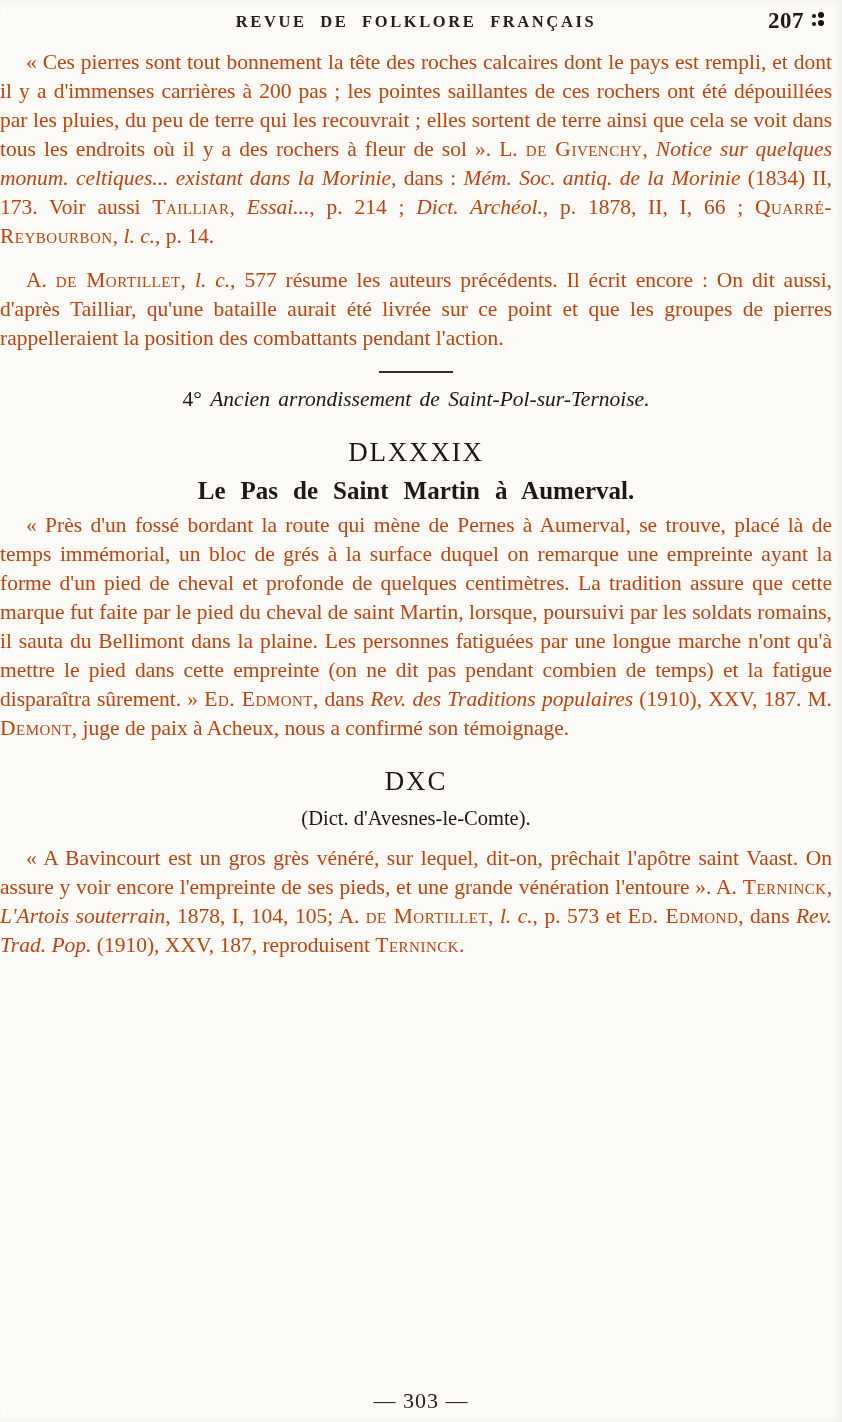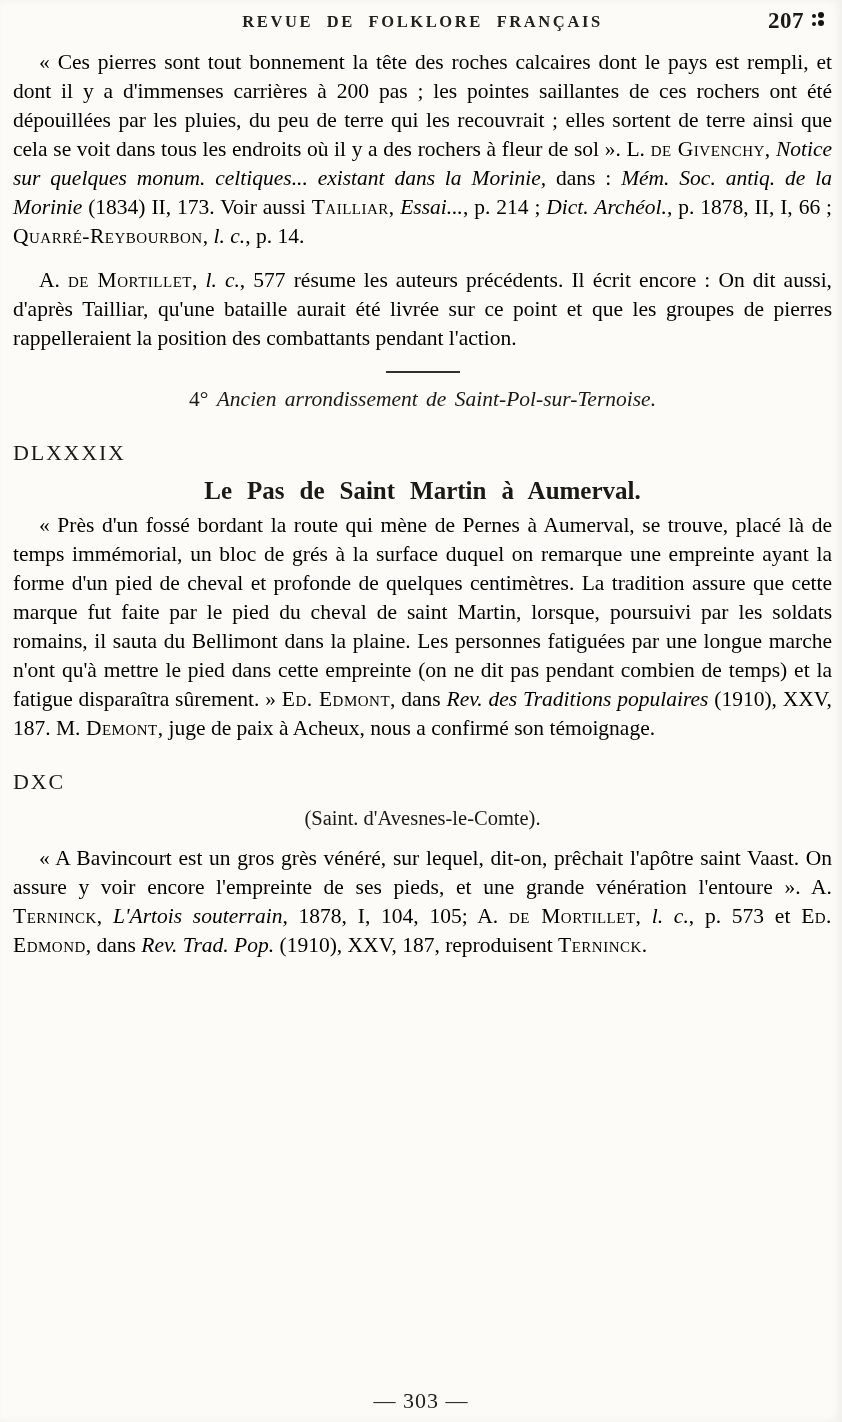--- a/index.html
+++ b/index.html
@@ -6,21 +6,21 @@
   html, body { background: #d8d5cd; }
   body { font-family: "Liberation Serif", "DejaVu Serif", serif; }
 
   .page {
     position: relative;
     width: 842px;
     height: 1422px;
     margin: 0 auto;
     background: #fcfbf7;
     color: #1b1815;
-    padding: 8px 10px 0 13px;
+    padding: 8px 10px 0 0;
     overflow: hidden;
     box-shadow: inset -4px 0 8px rgba(0,0,0,0.05);
   }
 
   
   .page-header {
     position: relative;
     height: 34px;
     text-align: center;
   }
@@ -60,21 +60,21 @@
                 7px 7px 0 1px #17130f;
   }
 
   
   .text-block { margin-top: 6px; }
 
   .para {
     font-size: 21.5px;
     line-height: 29px;
     text-align: justify;
-    color: #000000;
+    color: #c2410c;
   }
   .para.indent { text-indent: 26px; }
   .para + .para { margin-top: 15px; }
 
   .seg-i  { font-style: italic; }
   .seg-sc { font-variant: small-caps; letter-spacing: 0.5px; }
 
   .divider {
     width: 74px;
     height: 2px;
@@ -85,22 +85,22 @@
   .section-heading {
     margin-top: 12px;
     text-align: center;
     font-size: 21.5px;
     word-spacing: 3px;
     line-height: 29px;
   }
 
   .entry-number {
     margin: 24px 0 8px;
-    text-align: left;
-    font-size: 22px;
+    text-align: center;
+    font-size: 27px;
     letter-spacing: 1.8px;
     line-height: 29px;
   }
   .entry-title {
     margin-top: 10px;
     text-align: center;
     font-size: 25px;
     font-weight: 700;
     word-spacing: 0.35em;
     line-height: 28px;
@@ -147,21 +147,21 @@
     <p class="section-heading"><span>4° </span><span class="seg-i">Ancien arrondissement de Saint-Pol-sur-Ternoise.</span></p>
 
     <section>
       <p class="entry-number">DLXXXIX</p>
       <p class="entry-title">Le Pas de Saint Martin à Aumerval.</p>
       <p class="para indent entry-body"><span>« Près d'un fossé bordant la route qui mène de Pernes à Aumerval, se trouve, placé là de temps immémorial, un bloc de grés à la surface duquel on remarque une empreinte ayant la forme d'un pied de cheval et profonde de quelques centimètres. La tradition assure que cette marque fut faite par le pied du cheval de saint Martin, lorsque, poursuivi par les soldats romains, il sauta du Bellimont dans la plaine. Les personnes fatiguées par une longue marche n'ont qu'à mettre le pied dans cette empreinte (on ne dit pas pendant combien de temps) et la fatigue disparaîtra sûrement. » </span><span class="seg-sc">Ed. Edmont</span><span>, dans </span><span class="seg-i">Rev. des Traditions populaires</span><span> (1910), XXV, 187. M. </span><span class="seg-sc">Demont</span><span>, juge de paix à Acheux, nous a confirmé son témoignage.</span></p>
     </section>
 
     <section>
       <p class="entry-number">DXC</p>
-      <p class="entry-canton">(Saint. d'Avesnes-le-Comte).</p>
+      <p class="entry-canton">(Dict. d'Avesnes-le-Comte).</p>
       <p class="para indent entry-body"><span>« A Bavincourt est un gros grès vénéré, sur lequel, dit-on, prêchait l'apôtre saint Vaast. On assure y voir encore l'empreinte de ses pieds, et une grande vénération l'entoure ». A. </span><span class="seg-sc">Terninck</span><span>, </span><span class="seg-i">L'Artois souterrain</span><span>, 1878, I, 104, 105; A. </span><span class="seg-sc">de Mortillet</span><span>, </span><span class="seg-i">l. c.</span><span>, p. 573 et </span><span class="seg-sc">Ed. Edmond</span><span>, dans </span><span class="seg-i">Rev. Trad. Pop.</span><span> (1910), XXV, 187, reproduisent </span><span class="seg-sc">Terninck</span><span>.</span></p>
     </section>
 
   </main>
 
   <footer class="page-footer">
     <span>— 303 —</span>
   </footer>
 
 </div>

